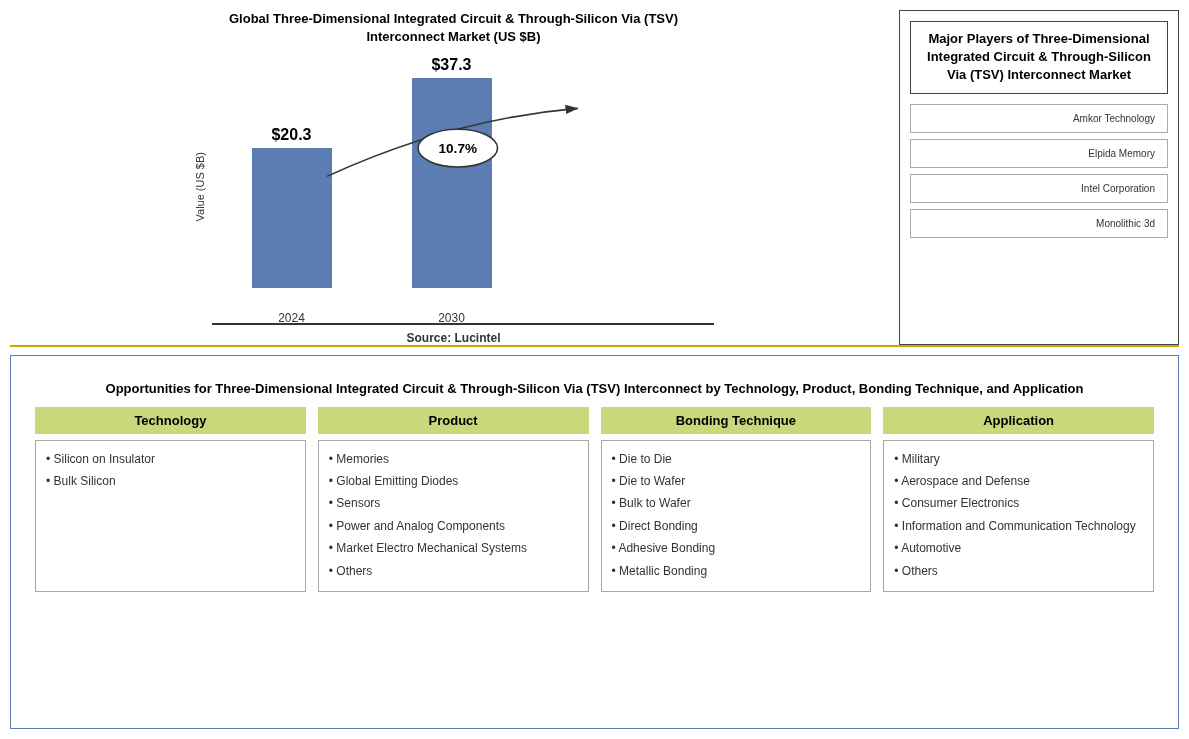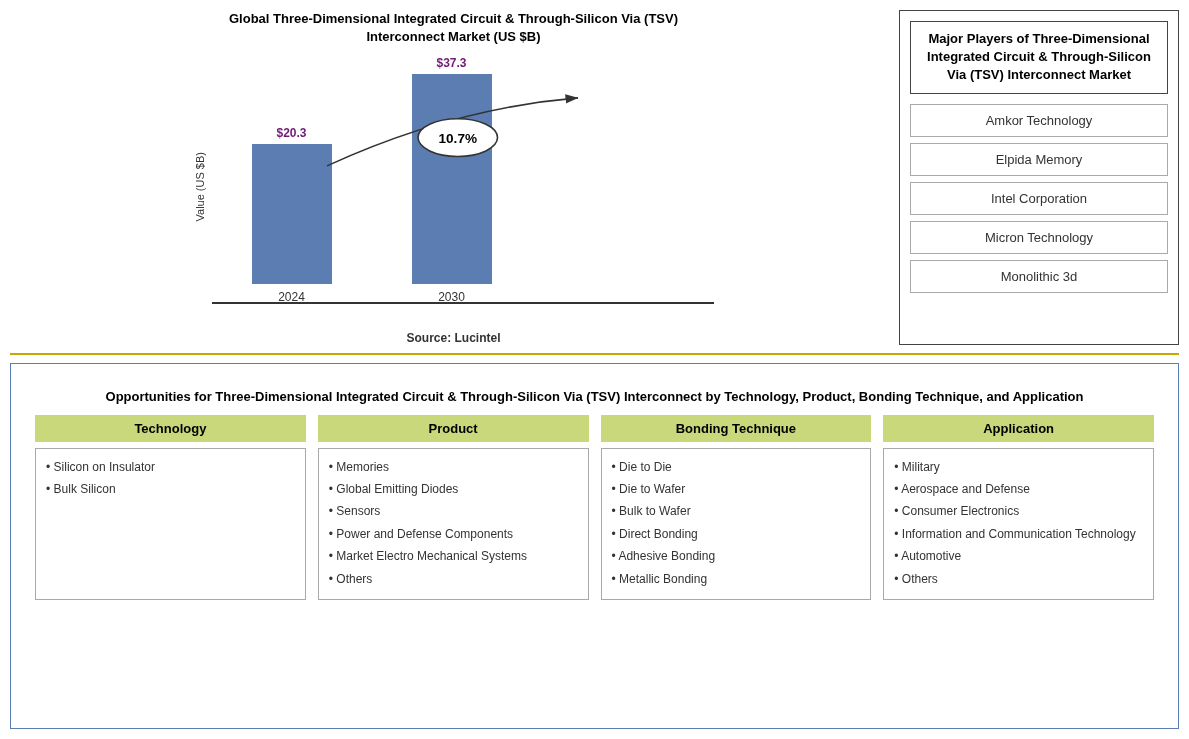--- a/index.html
+++ b/index.html
@@ -16,21 +16,21 @@
       padding: 10px;
       display: flex;
       flex-direction: column;
     }
 
     
     .top-section {
       display: flex;
       flex-direction: row;
       gap: 2px;
-      padding-bottom: 8px;
+      padding-bottom: 0;
       border-bottom: 2px solid #c8a800;
       margin-bottom: 8px;
     }
 
     
     .chart-area {
       flex: 1;
       display: flex;
       flex-direction: column;
       align-items: center;
@@ -75,33 +75,33 @@
       padding-bottom: 24px;
       position: relative;
     }
     .bar-group {
       display: flex;
       flex-direction: column;
       align-items: center;
       margin: 0 40px;
     }
     .bar-value {
-      font-size: 12px;
-      font-weight: bold;
-      color: #701a75;
+      font-size: 16px;
+      font-weight: bold;
+      color: #000000;
       margin-bottom: 4px;
     }
     .bar {
       background: #5b7db1;
       width: 80px;
     }
     .bar-label {
       font-size: 12px;
       color: #333;
-      margin-top: 6px;
+      margin-top: 23px;
     }
     
     .x-axis-line {
       position: absolute;
       bottom: 24px;
       left: 0;
       right: 0;
       height: 2px;
       background: #333;
     }
@@ -139,22 +139,22 @@
       text-align: center;
       color: #000;
       border: 1.5px solid #444;
       padding: 8px;
       margin-bottom: 10px;
       line-height: 1.4;
     }
     .player-item {
       border: 1px solid #aaa;
       padding: 8px 12px;
-      text-align: center;
-      font-size: 13px;
+      text-align: right;
+      font-size: 10px;
       color: #333;
       margin-bottom: 6px;
     }
 
     
     .bottom-section {
       border: 1.5px solid #5b7db1;
       padding: 24px;
       flex: 1;
     }
@@ -252,21 +252,20 @@
       </div>
 
       <div class="source-text">Source: Lucintel</div>
     </div>
 
     <div class="major-players-panel">
       <div class="major-players-title">Major Players of Three-Dimensional Integrated Circuit &amp; Through-Silicon Via (TSV) Interconnect Market</div>
       <div class="player-item">Amkor Technology</div>
       <div class="player-item">Elpida Memory</div>
       <div class="player-item">Intel Corporation</div>
-      <div class="player-item">Micron Technology</div>
       <div class="player-item">Monolithic 3d</div>
     </div>
 
   </div>
 
   <div class="bottom-section">
     <div class="opportunities-title">Opportunities for Three-Dimensional Integrated Circuit &amp; Through-Silicon Via (TSV) Interconnect by Technology, Product, Bonding Technique, and Application</div>
 
     <div class="categories-grid">
 
@@ -280,21 +279,21 @@
         </div>
       </div>
 
       <div class="category-col">
         <div class="category-header">Product</div>
         <div class="category-body">
           <ul>
             <li>Memories</li>
             <li>Global Emitting Diodes</li>
             <li>Sensors</li>
-            <li>Power and Defense Components</li>
+            <li>Power and Analog Components</li>
             <li>Market Electro Mechanical Systems</li>
             <li>Others</li>
           </ul>
         </div>
       </div>
 
       <div class="category-col">
         <div class="category-header">Bonding Technique</div>
         <div class="category-body">
           <ul>

